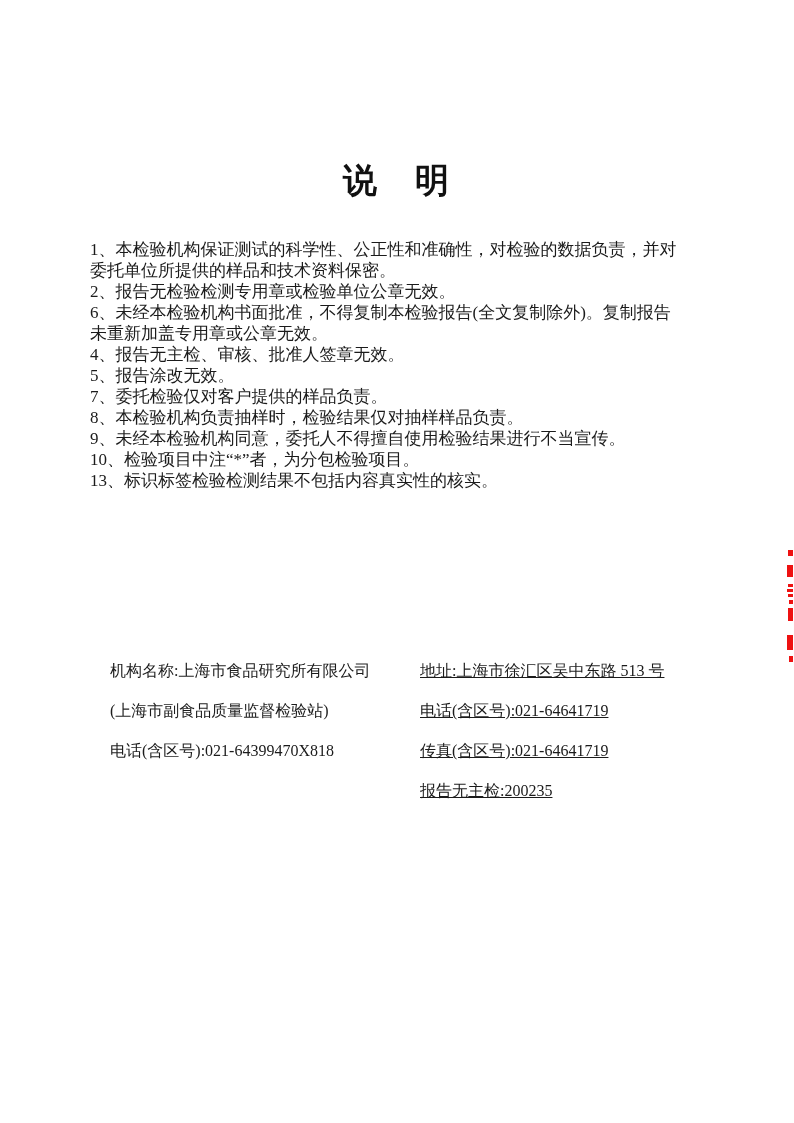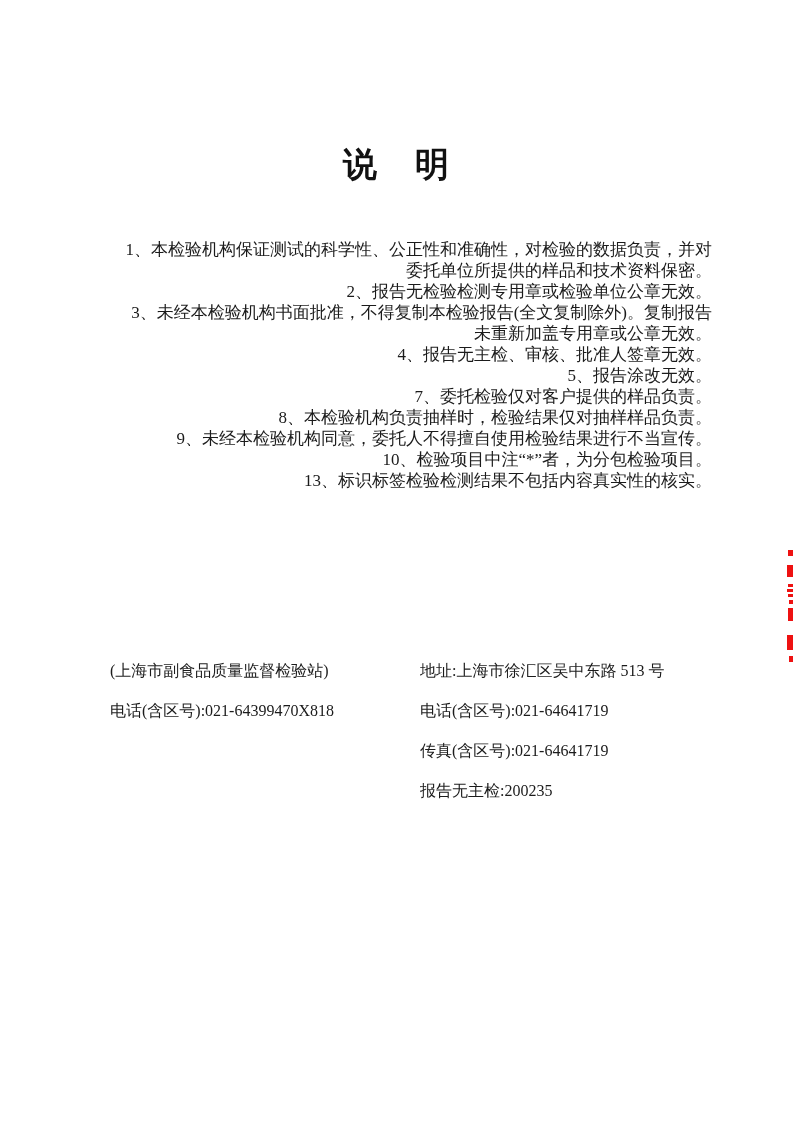--- a/index.html
+++ b/index.html
@@ -7,53 +7,53 @@
     position: relative;
     width: 794px;
     height: 1123px;
     background: #ffffff;
     overflow: hidden;
     font-family: "Liberation Serif", "DejaVu Serif", serif;
     color: #1b1b1b;
   }
   .title {
     position: absolute;
-    top: 142px;
+    top: 158px;
     left: 0;
     width: 100%;
     margin: 0;
     text-align: center;
     font-size: 34px;
     font-weight: bold;
     letter-spacing: 2px;
     color: #111111;
   }
   .notes {
     position: absolute;
     left: 90px;
     top: 239px;
     width: 622px;
     font-size: 17px;
     line-height: 21px;
-    text-align: right;
+    text-align: left;
   }
   .notes p {
     margin: 0;
     white-space: pre-line;
   }
   .contact {
     position: absolute;
     left: 110px;
     top: 663px;
     width: 620px;
     font-size: 16px;
   }
   .contact .col { position: absolute; top: 0; }
   .contact .col.left  { left: 0;   width: 300px; }
-  .contact .col.right { left: 310px; width: 300px; }
+  .contact .col.right { left: 310px; width: 300px; text-decoration: underline; }
   .contact p {
     margin: 0 0 24px 0;
     line-height: 16px;
     white-space: nowrap;
   }
   
   .stamp-frag {
     position: absolute;
     right: 1px;
     background: #ee1111;
@@ -72,21 +72,21 @@
 <body>
 
 <div class="page">
 
   <h1 class="title">说　明</h1>
 
   <div class="notes">
     <p>1、本检验机构保证测试的科学性、公正性和准确性，对检验的数据负责，并对
 委托单位所提供的样品和技术资料保密。</p>
     <p>2、报告无检验检测专用章或检验单位公章无效。</p>
-    <p>3、未经本检验机构书面批准，不得复制本检验报告(全文复制除外)。复制报告
+    <p>6、未经本检验机构书面批准，不得复制本检验报告(全文复制除外)。复制报告
 未重新加盖专用章或公章无效。</p>
     <p>4、报告无主检、审核、批准人签章无效。</p>
     <p>5、报告涂改无效。</p>
     <p>7、委托检验仅对客户提供的样品负责。</p>
     <p>8、本检验机构负责抽样时，检验结果仅对抽样样品负责。</p>
     <p>9、未经本检验机构同意，委托人不得擅自使用检验结果进行不当宣传。</p>
     <p>10、检验项目中注“*”者，为分包检验项目。</p>
     <p>13、标识标签检验检测结果不包括内容真实性的核实。</p>
   </div>
 
@@ -95,20 +95,21 @@
   <span class="stamp-frag f3a" style="background: rgb(238, 17, 17);"></span>
   <span class="stamp-frag f3b" style="background: rgb(238, 17, 17);"></span>
   <span class="stamp-frag f3c" style="background: rgb(238, 17, 17);"></span>
   <span class="stamp-frag f4" style="background: rgb(238, 17, 17);"></span>
   <span class="stamp-frag f5" style="background: rgb(238, 17, 17);"></span>
   <span class="stamp-frag f6" style="background: rgb(238, 17, 17);"></span>
   <span class="stamp-frag f7" style="background: rgb(238, 17, 17);"></span>
 
   <div class="contact">
     <div class="col left">
+      <p>机构名称:上海市食品研究所有限公司</p>
       <p>(上海市副食品质量监督检验站)</p>
       <p>电话(含区号):021-64399470X818</p>
     </div>
     <div class="col right">
       <p>地址:上海市徐汇区吴中东路 513 号</p>
       <p>电话(含区号):021-64641719</p>
       <p>传真(含区号):021-64641719</p>
       <p>报告无主检:200235</p>
     </div>
   </div>

